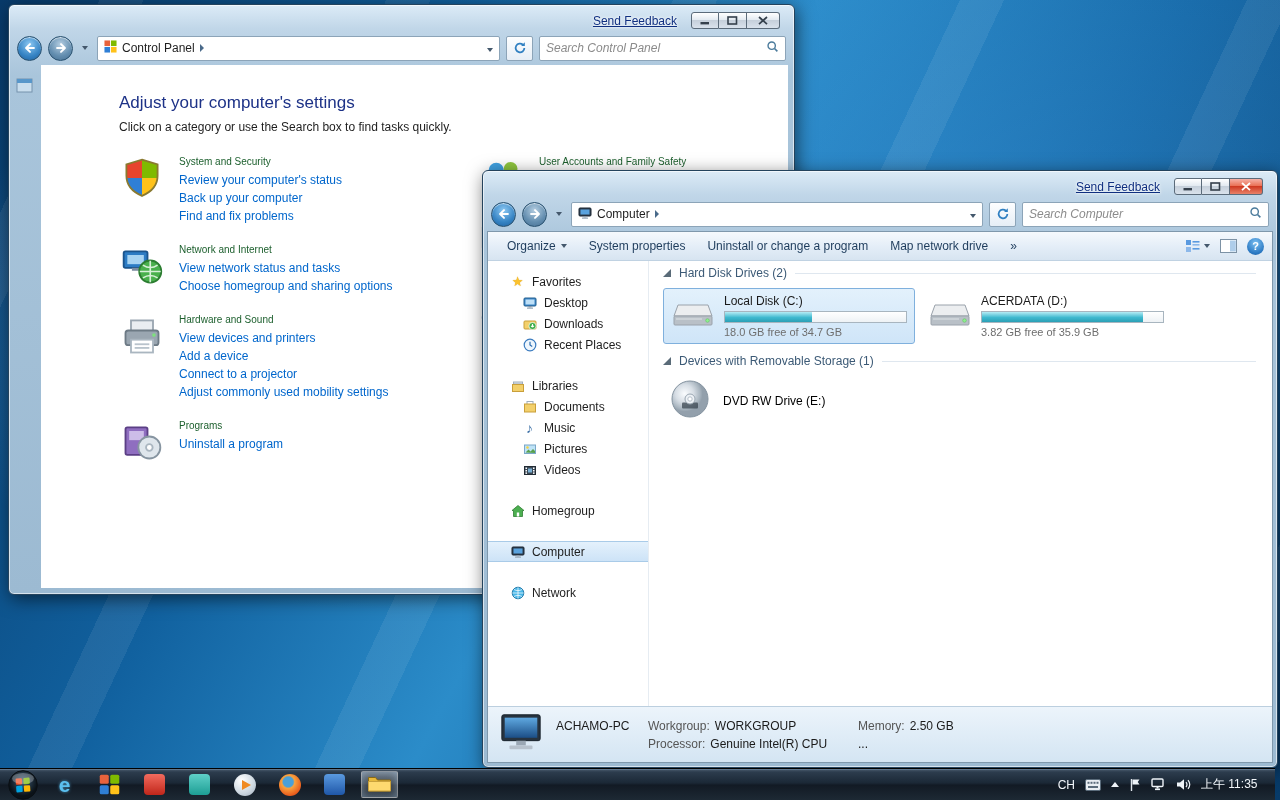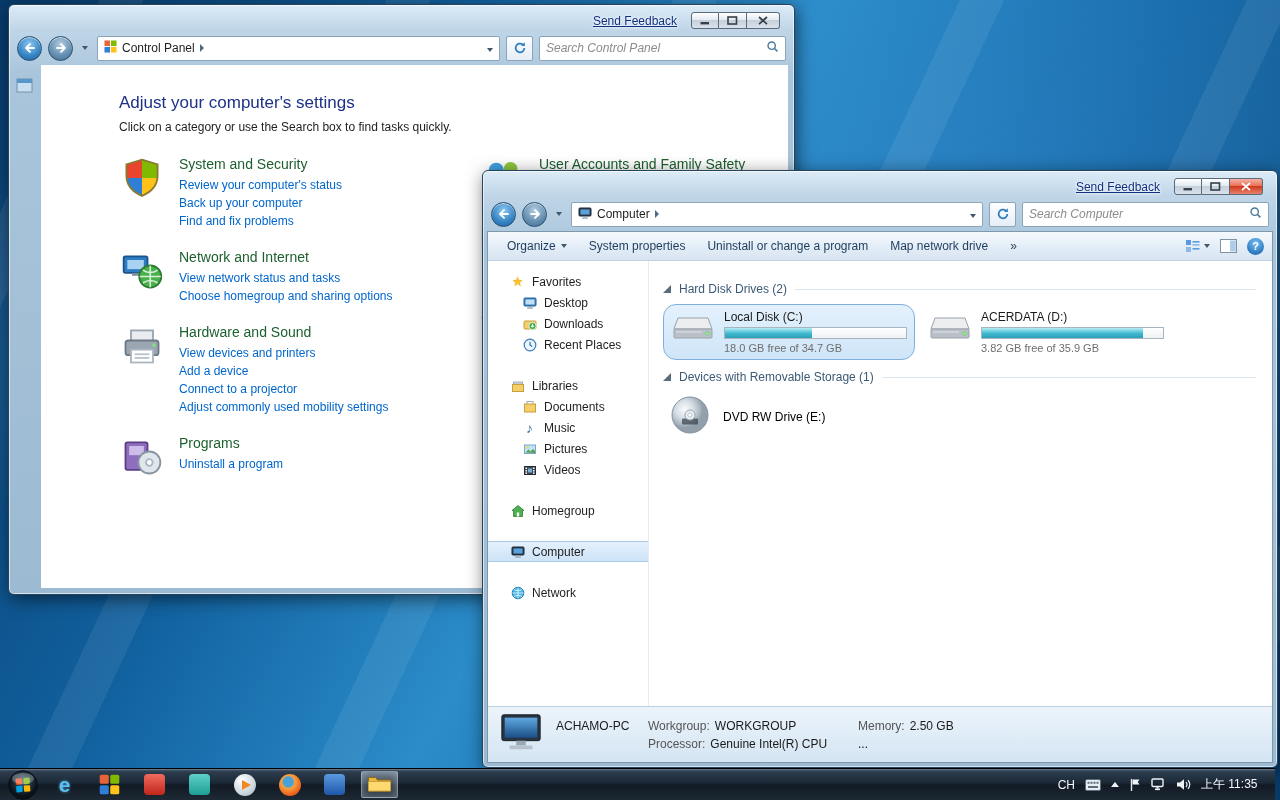--- a/index.html
+++ b/index.html
@@ -67,21 +67,21 @@
   .cp-client { position:absolute; left:32px; right:6px; top:60px; bottom:6px;
     background:#fff; overflow:hidden; }
   .cp-heading { margin:28px 0 7px 78px; font-size:17px; color:#1d3287; }
   .cp-sub { margin:0 0 22px 78px; color:#1e1e1e; }
   .cp-cols { display:flex; margin-left:78px; }
   .cp-col-left { width:330px; }
   .cp-col-right { margin-left:30px; }
   .cat { display:flex; gap:14px; margin-bottom:19px; }
   .cat-icon { width:46px; height:46px; flex:0 0 auto; display:flex; align-items:flex-start;
     justify-content:center; cursor:pointer; }
-  .cat-title { font-size:14px; color:#1c5f2d; margin-bottom:4px; cursor:pointer; }
+  .cat-title { font-size:10px; color:#1c5f2d; margin-bottom:4px; cursor:pointer; }
   .cat-link { color:#0066cc; line-height:18px; cursor:pointer; }
   .ricon { width:46px; height:46px; margin:0 0 27px 0; cursor:pointer; }
 
   
   .comp-client { position:absolute; left:4px; right:4px; top:60px; bottom:4px;
     background:#fff; border:1px solid #7f98ac; display:flex; flex-direction:column; }
   .toolbar { height:29px; flex:0 0 auto; display:flex; align-items:center; padding:0 8px;
     background:linear-gradient(#f5f9fd,#e3edf7 55%,#d7e4f1); border-bottom:1px solid #c0d2e2;
     color:#1e3c5c; }
   .tb-item { padding:0 11px; height:23px; display:flex; align-items:center; gap:5px;
@@ -98,27 +98,27 @@
     color:#1e1e1e; overflow:hidden; }
   .side-item { height:21px; display:flex; align-items:center; gap:7px; padding-left:22px; cursor:pointer; }
   .side-item.sub { padding-left:34px; }
   .side-item.selected { background:linear-gradient(#e4f1fc,#cde3f7); border-top:1px solid #a9cbe8;
     border-bottom:1px solid #a9cbe8; }
   .side-gap { height:20px; }
   .si { width:15px; height:15px; flex:0 0 auto; display:flex; align-items:center; justify-content:center; }
   .star-glyph::before { content:"★"; color:#fcc22d; font-size:13px; text-shadow:0 0 1px #c8951c; }
   .note-glyph::before { content:"♪"; color:#3a6ea5; font-size:14px; font-weight:bold; }
 
-  .main { flex:1; padding:18px 16px 0 14px; overflow:hidden; }
+  .main { flex:1; padding:2px 16px 0 14px; overflow:hidden; }
   .group-hdr { display:flex; align-items:center; gap:8px; color:#3c5a76; margin-top:3px; }
   .twist { flex:0 0 auto; display:flex; }
   .hdr-line { flex:1; height:1px; background:#dfe7ef; }
   .tiles { display:flex; gap:5px; margin:8px 0 10px 0; }
-  .tile { width:252px; display:flex; gap:9px; padding:5px 7px;
-    border:1px solid transparent; border-radius:13px; cursor:pointer; }
+  .tile { width:252px; display:flex; align-items:center; gap:9px; padding:5px 7px;
+    border:1px solid transparent; border-radius:3px; cursor:pointer; }
   .tile.selected { background:linear-gradient(#e3f1fc,#cfe5f8); border-color:var(--accent-selection,#7fb0dd); }
   .tile-info { flex:1; display:flex; flex-direction:column; gap:3px; min-width:0; }
   .tile-name { color:#1a1a1a; white-space:nowrap; }
   .cap-bar { height:12px; border:1px solid #a8b5bf; background:linear-gradient(#fff,#eef2f5);
     position:relative; overflow:hidden; }
   .cap-fill { position:absolute; left:0; top:0; bottom:0;
     background:linear-gradient(#b5ecf5, var(--drive-bar-fill,#3fb9cf) 55%, #2b9fb5); }
   .tile-detail { font-size:11px; color:#6e6e6e; white-space:nowrap; }
   .dvd-row { display:flex; align-items:center; gap:12px; margin:10px 0 0 6px; cursor:pointer; }
 

